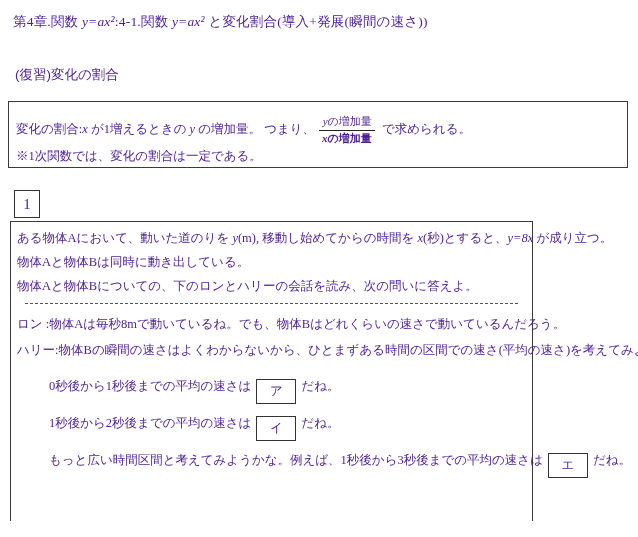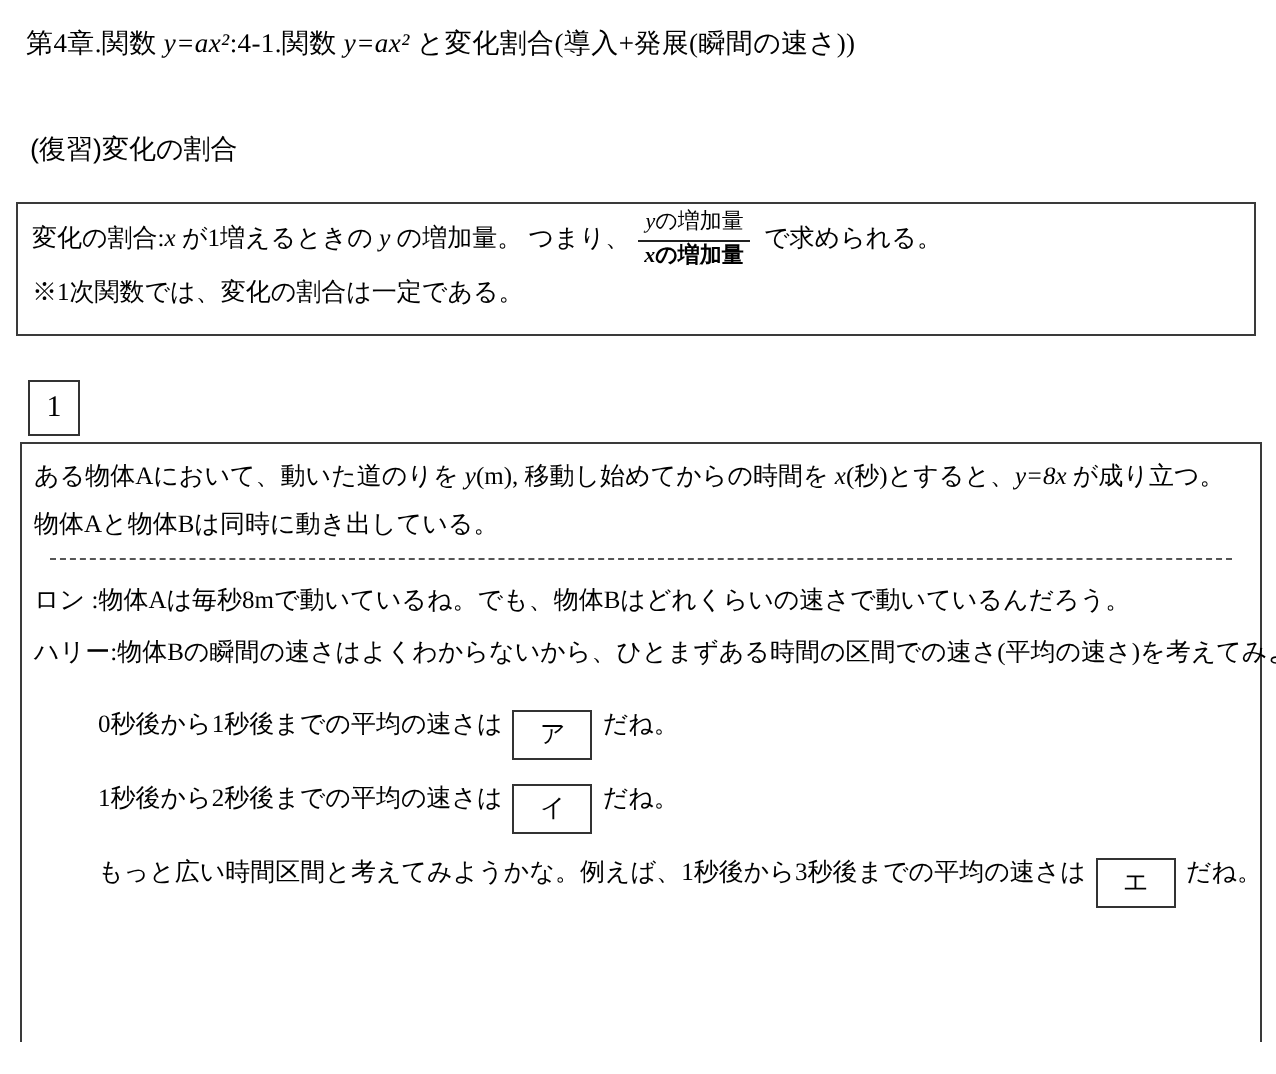--- a/index.html
+++ b/index.html
@@ -1,31 +1,31 @@
 <!DOCTYPE html>
 <html><head>
 <meta charset="utf-8">
 <style>
   html,body{margin:0;padding:0;width:638px;height:537px;overflow:hidden;background:#ffffff;}
-  .page{position:relative;width:638px;height:537px;color:#000000;
+  .page{position:relative;width:638px;height:537px;color:#4c1d95;
         font-family:"Liberation Serif","DejaVu Serif",serif;font-size:12.5px;}
   .math{font-style:italic;font-family:"Liberation Serif","DejaVu Serif",serif;}
   .title{position:absolute;left:13px;top:13px;font-size:13.5px;white-space:nowrap;letter-spacing:.2px;}
   .heading{position:absolute;left:15px;top:66px;font-size:13.5px;font-weight:normal;
            font-family:"Liberation Sans","DejaVu Sans",sans-serif;}
   .review-box{position:absolute;left:8px;top:101px;width:620px;height:67px;border:1px solid #3a3a3a;
-              box-sizing:border-box;padding:3px 7px;}
+              box-sizing:border-box;padding:13px 7px;}
   .review-line{white-space:nowrap;}
   .frac{display:inline-block;text-align:center;vertical-align:middle;font-size:11px;line-height:1.25;margin:0 4px;}
   .frac-num{display:block;border-bottom:1px solid #222;padding:0 3px 1px;text-align:right;}
   .frac-den{display:block;padding:1px 3px 0;font-weight:bold;}
   .review-note{margin-top:2px;white-space:nowrap;}
   .num-box{position:absolute;left:14px;top:190px;width:24px;height:26px;border:1px solid #333;
            text-align:center;line-height:26px;font-size:15px;}
-  .problem-box{position:absolute;left:10px;top:221px;width:621px;height:300px;border:1px solid #3a3a3a;
+  .problem-box{position:absolute;left:10px;top:221px;width:523px;height:300px;border:1px solid #3a3a3a;
                border-bottom:none;box-sizing:border-box;padding:4px 6px 0;}
   .problem-box p{margin:0;white-space:nowrap;}
   .stmt{line-height:24px;}
   .divider{border-top:1px dashed #555;margin:5px 8px 7px 8px;height:0;}
   .dlg{line-height:26px;}
   .problem-box p.ans{line-height:26px;margin-top:6px;padding-left:32px;}
   .problem-box p.ans-first{margin-top:10px;}
   .blank{display:inline-block;width:38px;height:23px;border:1px solid #333;text-align:center;
          line-height:23px;vertical-align:-5px;margin:0 5px;font-size:12.5px;}
 </style>
@@ -41,20 +41,21 @@
   <div class="review-box">
     <div class="review-line"><span>変化の割合:</span><span class="math">x</span><span> が1増えるときの </span><span class="math">y</span><span> の増加量。 つまり、</span><span class="frac"><span class="frac-num"><span class="math">y</span><span>の増加量</span></span><span class="frac-den"><span class="math">x</span><span>の増加量</span></span></span><span> で求められる。</span></div>
     <div class="review-note">※1次関数では、変化の割合は一定である。</div>
   </div>
 
   <div class="num-box"><span>1</span></div>
 
   <div class="problem-box">
     <p class="stmt"><span>ある物体Aにおいて、動いた道のりを </span><span class="math">y</span><span>(m), 移動し始めてからの時間を </span><span class="math">x</span><span>(秒)とすると、</span><span class="math">y=8x</span><span> が成り立つ。</span></p>
     <p class="stmt">物体Aと物体Bは同時に動き出している。</p>
+    <p class="stmt">物体Aと物体Bについての、下のロンとハリーの会話を読み、次の問いに答えよ。</p>
 
     <div class="divider"></div>
 
     <p class="dlg"><span>ロン :</span><span>物体Aは毎秒8mで動いているね。でも、物体Bはどれくらいの速さで動いているんだろう。</span></p>
     <p class="dlg"><span>ハリー:</span><span>物体Bの瞬間の速さはよくわからないから、ひとまずある時間の区間での速さ(平均の速さ)を考えてみよう。</span></p>
 
     <p class="ans ans-first"><span>0秒後から1秒後までの平均の速さは</span><span class="blank">ア</span><span>だね。</span></p>
     <p class="ans"><span>1秒後から2秒後までの平均の速さは</span><span class="blank">イ</span><span>だね。</span></p>
     <p class="ans"><span>もっと広い時間区間と考えてみようかな。例えば、1秒後から3秒後までの平均の速さは</span><span class="blank">エ</span><span>だね。</span></p>
   </div>

